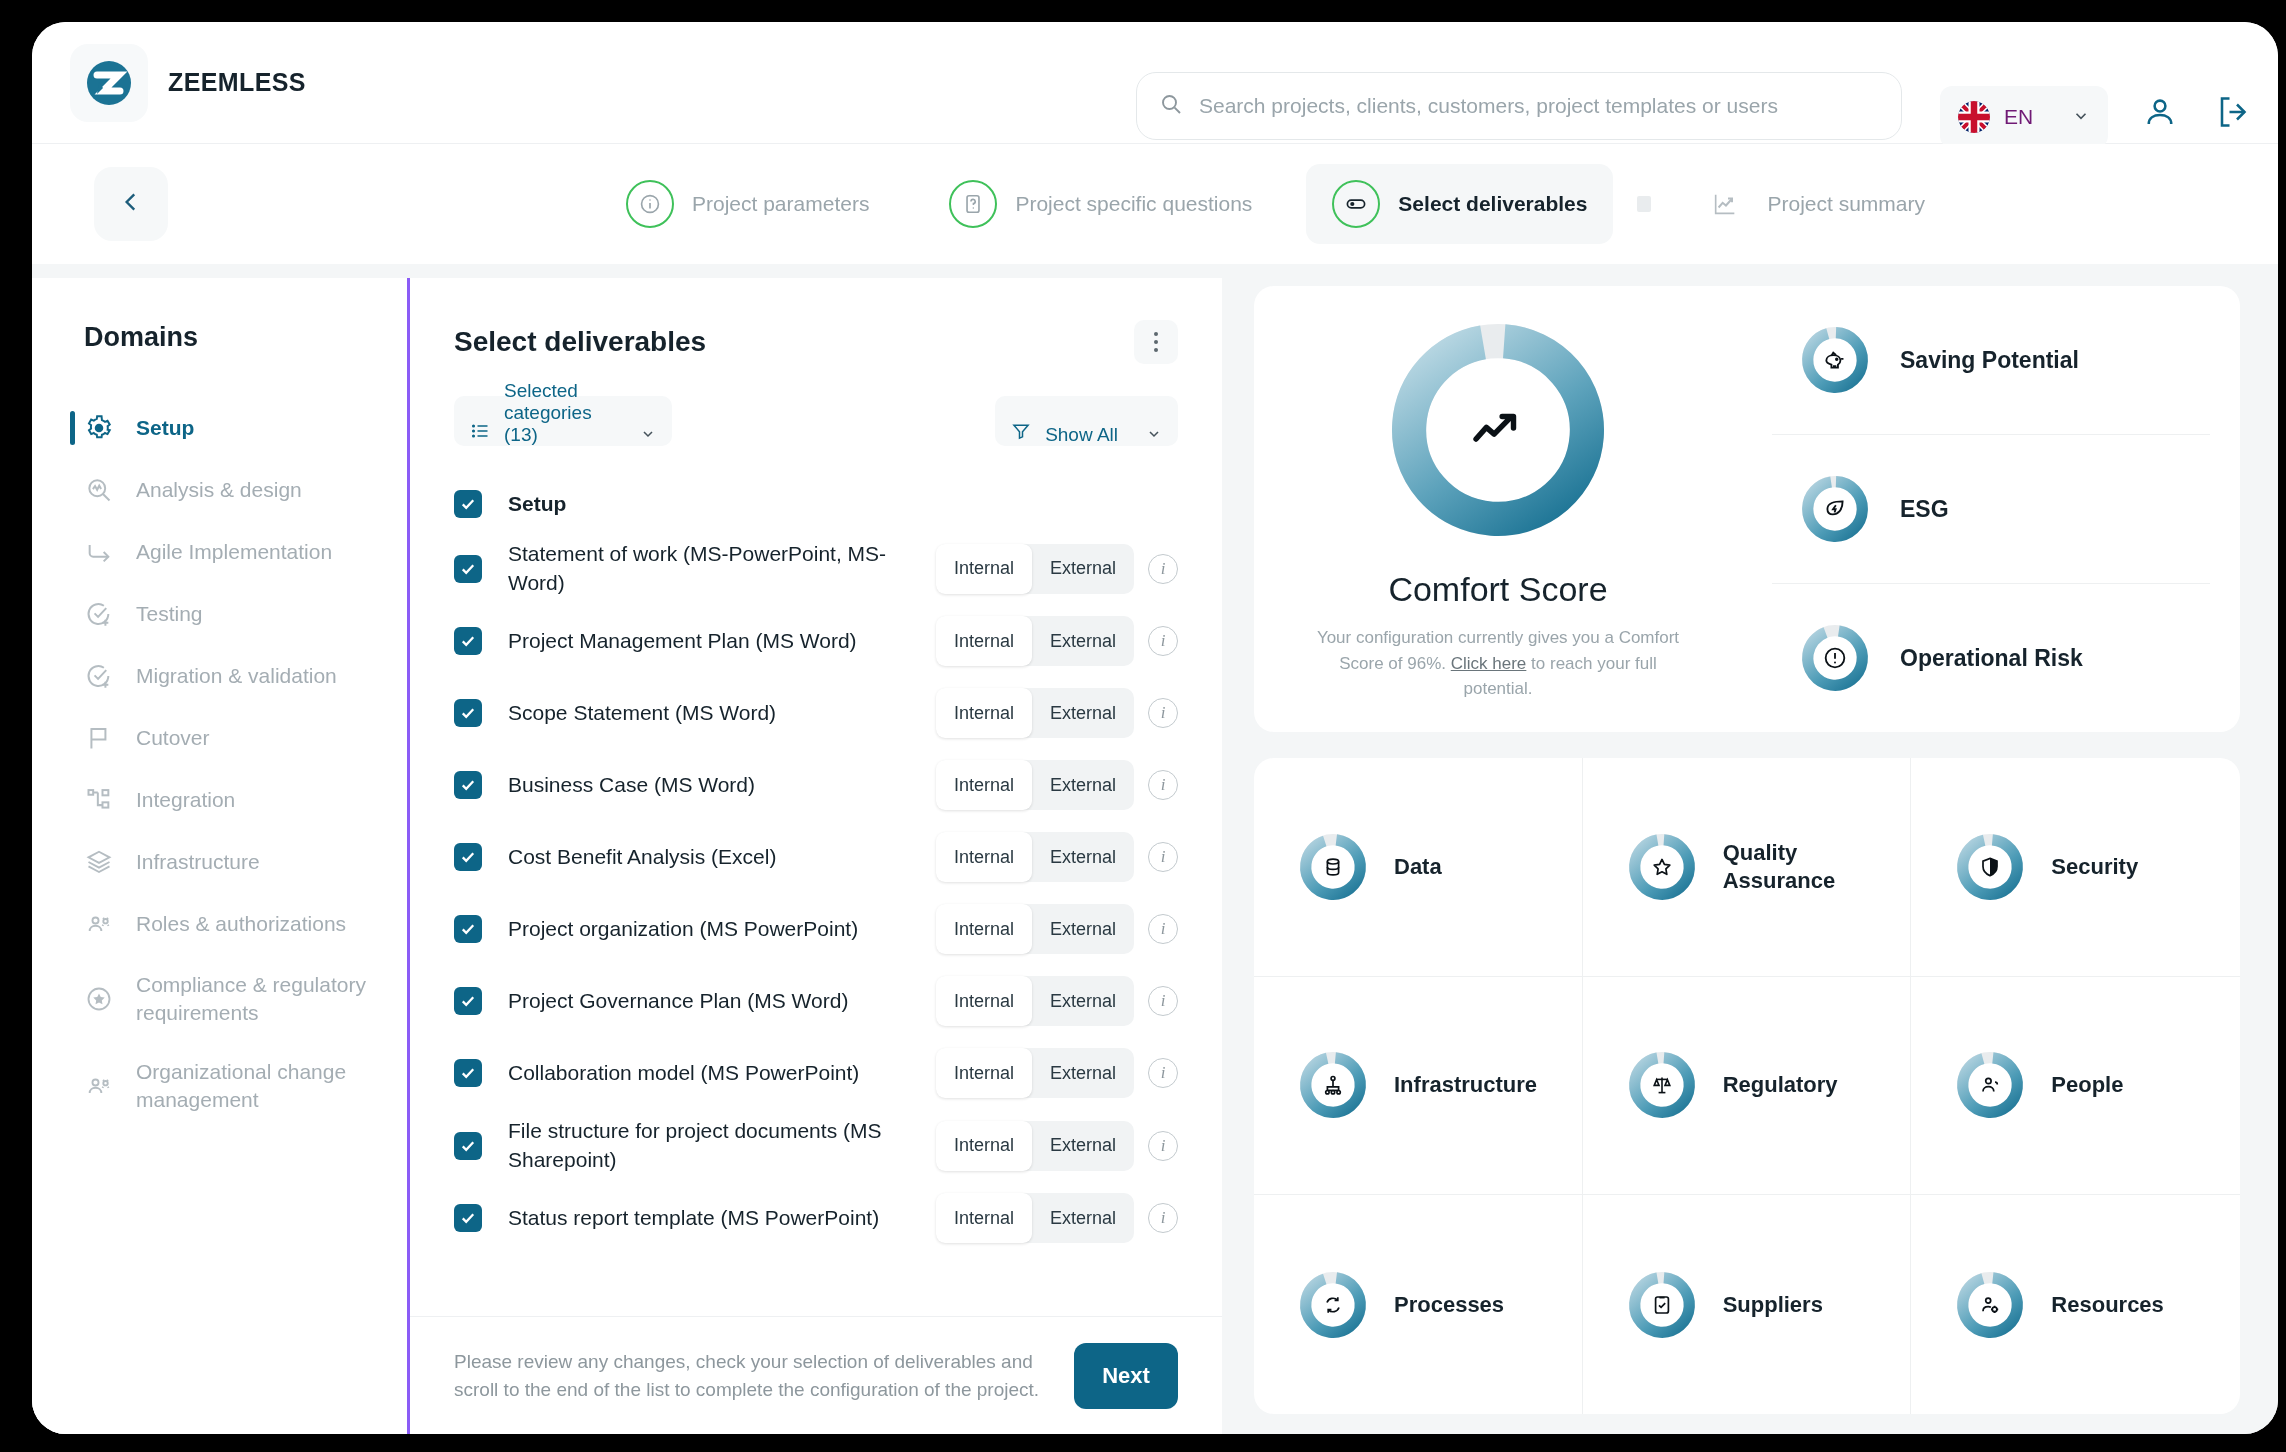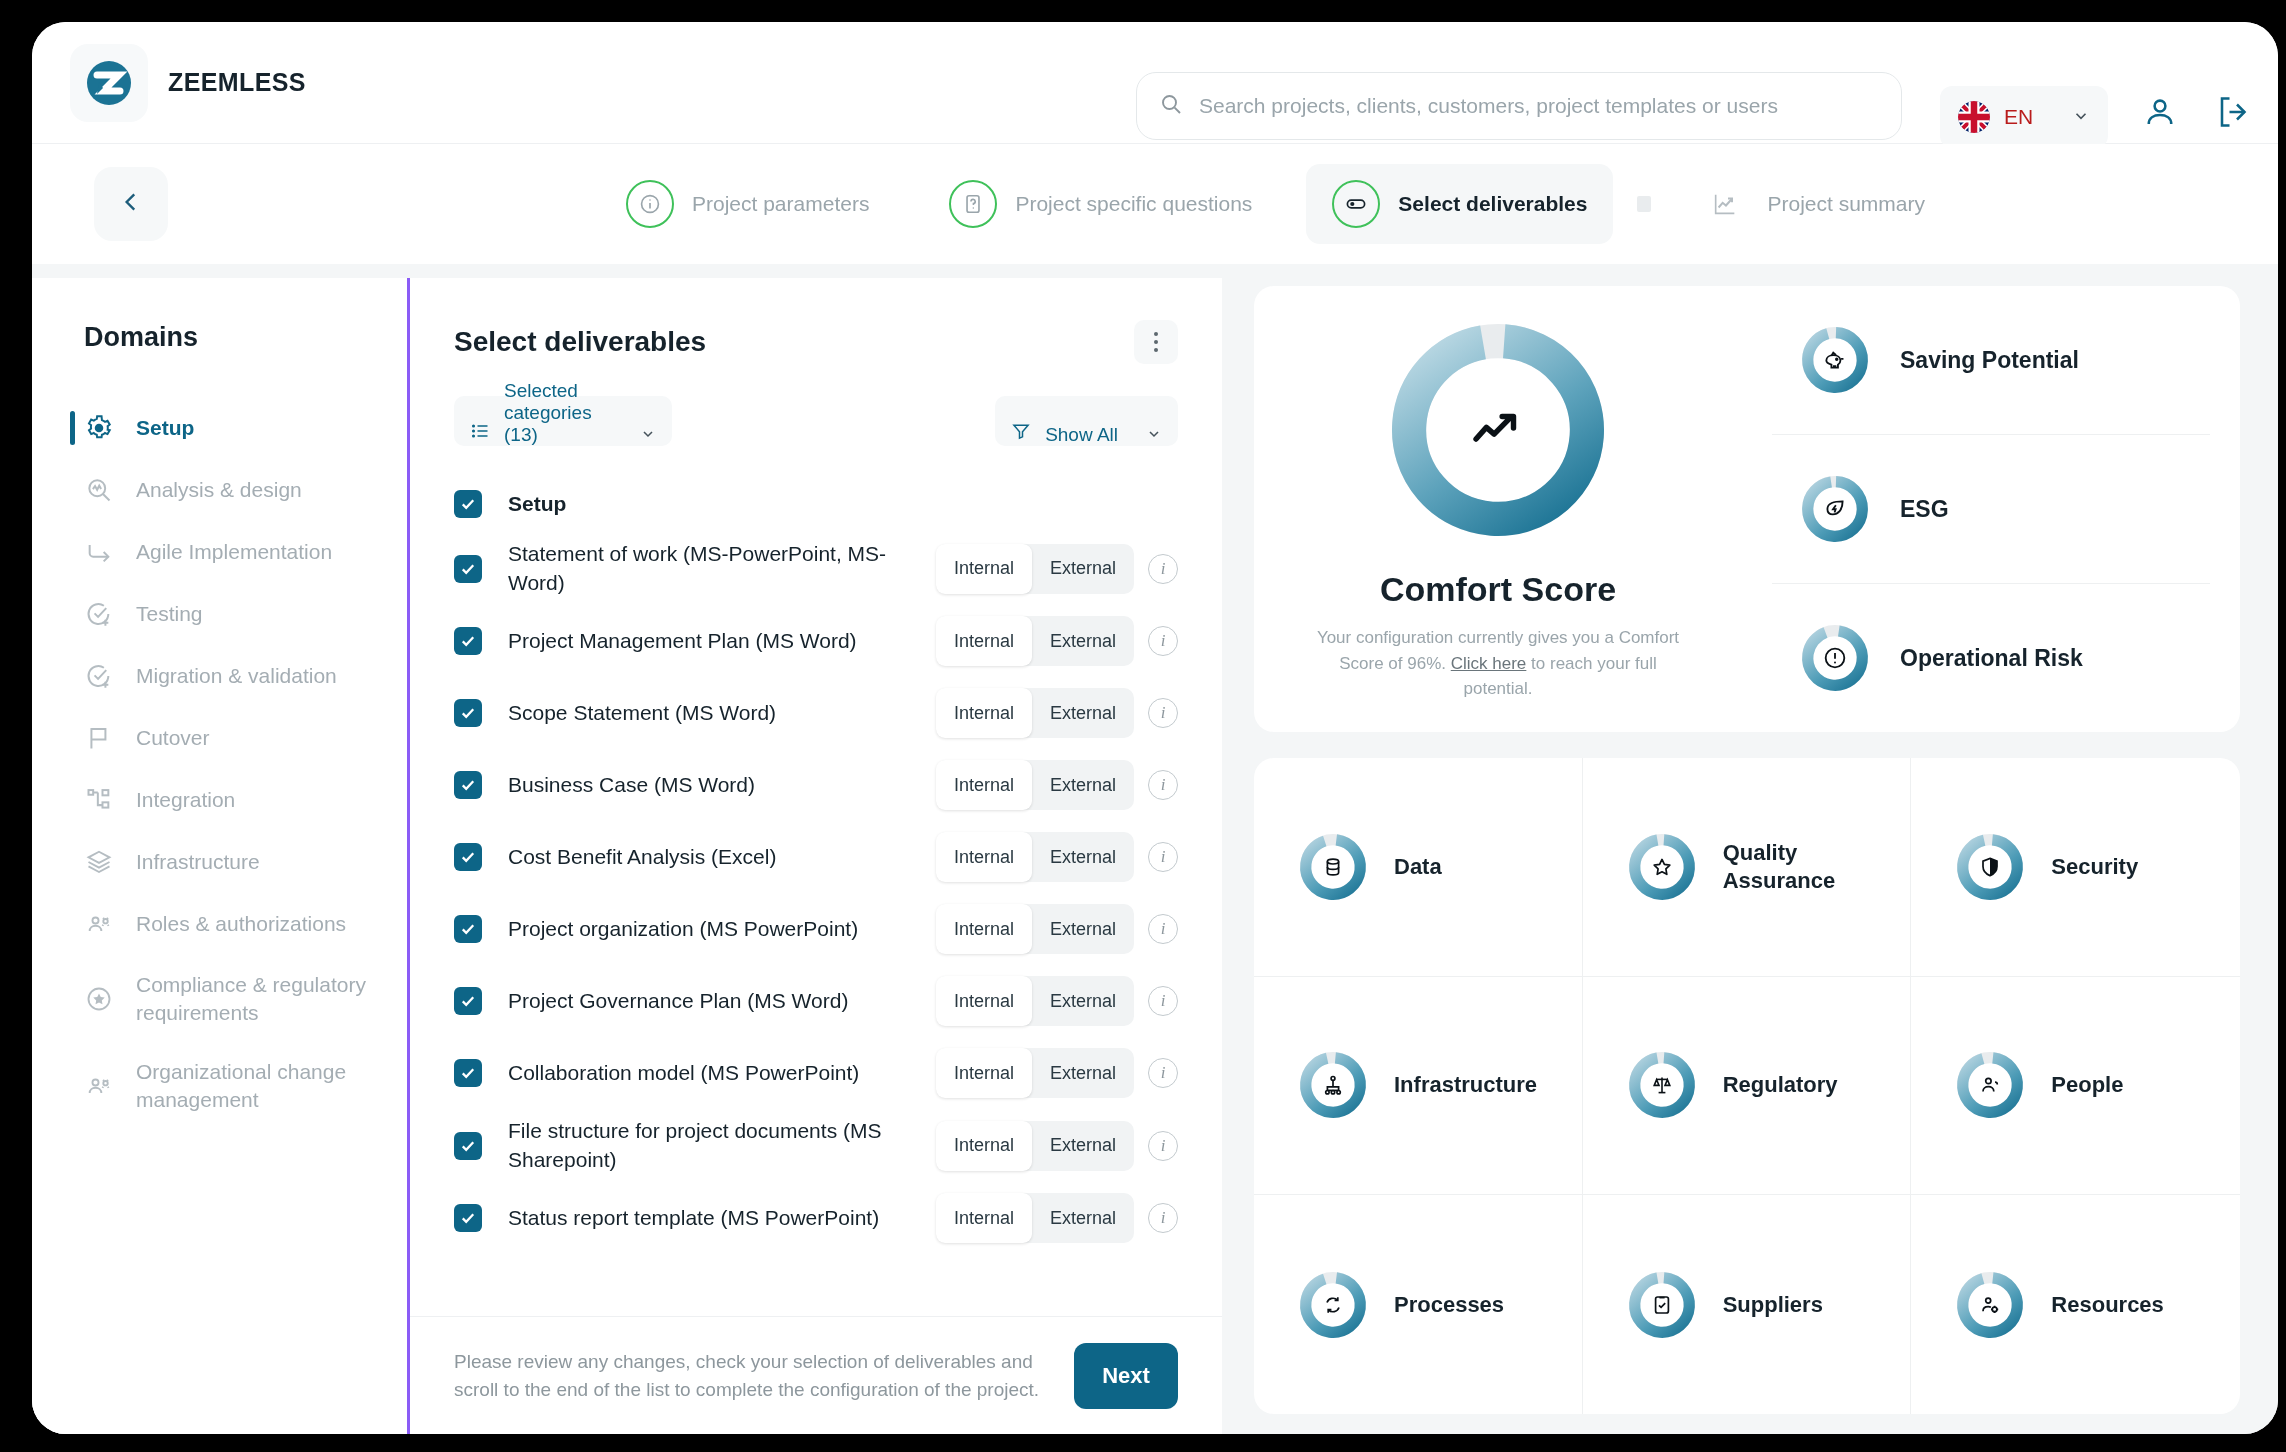--- a/index.html
+++ b/index.html
@@ -62,21 +62,21 @@
     position: absolute; left: 1908px; top: 64px;
     width: 168px; height: 62px;
     background: #f6f8f9; border-radius: 12px;
     display: flex; align-items: center; gap: 14px;
     padding: 0 18px;
   }
   .flag {
     width: 32px; height: 32px; border-radius: 50%;
     overflow: hidden; flex: 0 0 32px;
   }
-  .lang-txt { font-size: 21px; color: #b91c1c; font-weight: 400; }
+  .lang-txt { font-size: 21px; color: #701a75; font-weight: 400; }
   .chev-sm { margin-left: auto; color: #46535c; font-size: 18px; line-height: 1;}
   .hdr-icon {
     position: absolute; top: 72px; color: #0d6587;
   }
   .hdr-icon.user { left: 2110px; }
   .hdr-icon.logout { left: 2184px; }
 
   
   .stepper {
     height: 120px; flex: 0 0 120px;
@@ -254,21 +254,21 @@
   }
   .score-left {
     width: 488px; flex: 0 0 488px;
     display: flex; flex-direction: column; align-items: center;
     justify-content: center; padding: 26px 20px;
   }
   .donut-big { position: relative; width: 228px; height: 228px; }
   .donut-big .ctr {
     position: absolute; inset: 0; display: flex; align-items: center; justify-content: center;
   }
-  .score-title { font-size: 34px; font-weight: 700; color: #16232c; margin-top: 26px; }
+  .score-title { font-size: 34px; font-weight: 400; color: #16232c; margin-top: 26px; }
   .score-sub {
     font-size: 17px; color: #9aa5ab; text-align: center; margin-top: 16px;
     line-height: 1.5; max-width: 380px;
   }
   .score-sub a { color: #6a757b; text-decoration: underline; }
   .score-right { flex: 1; display: flex; flex-direction: column; padding: 0 30px; }
   .metric-row {
     flex: 1; display: flex; align-items: center; gap: 30px;
     border-bottom: 1px solid #eef0f1;
     padding-left: 28px;

